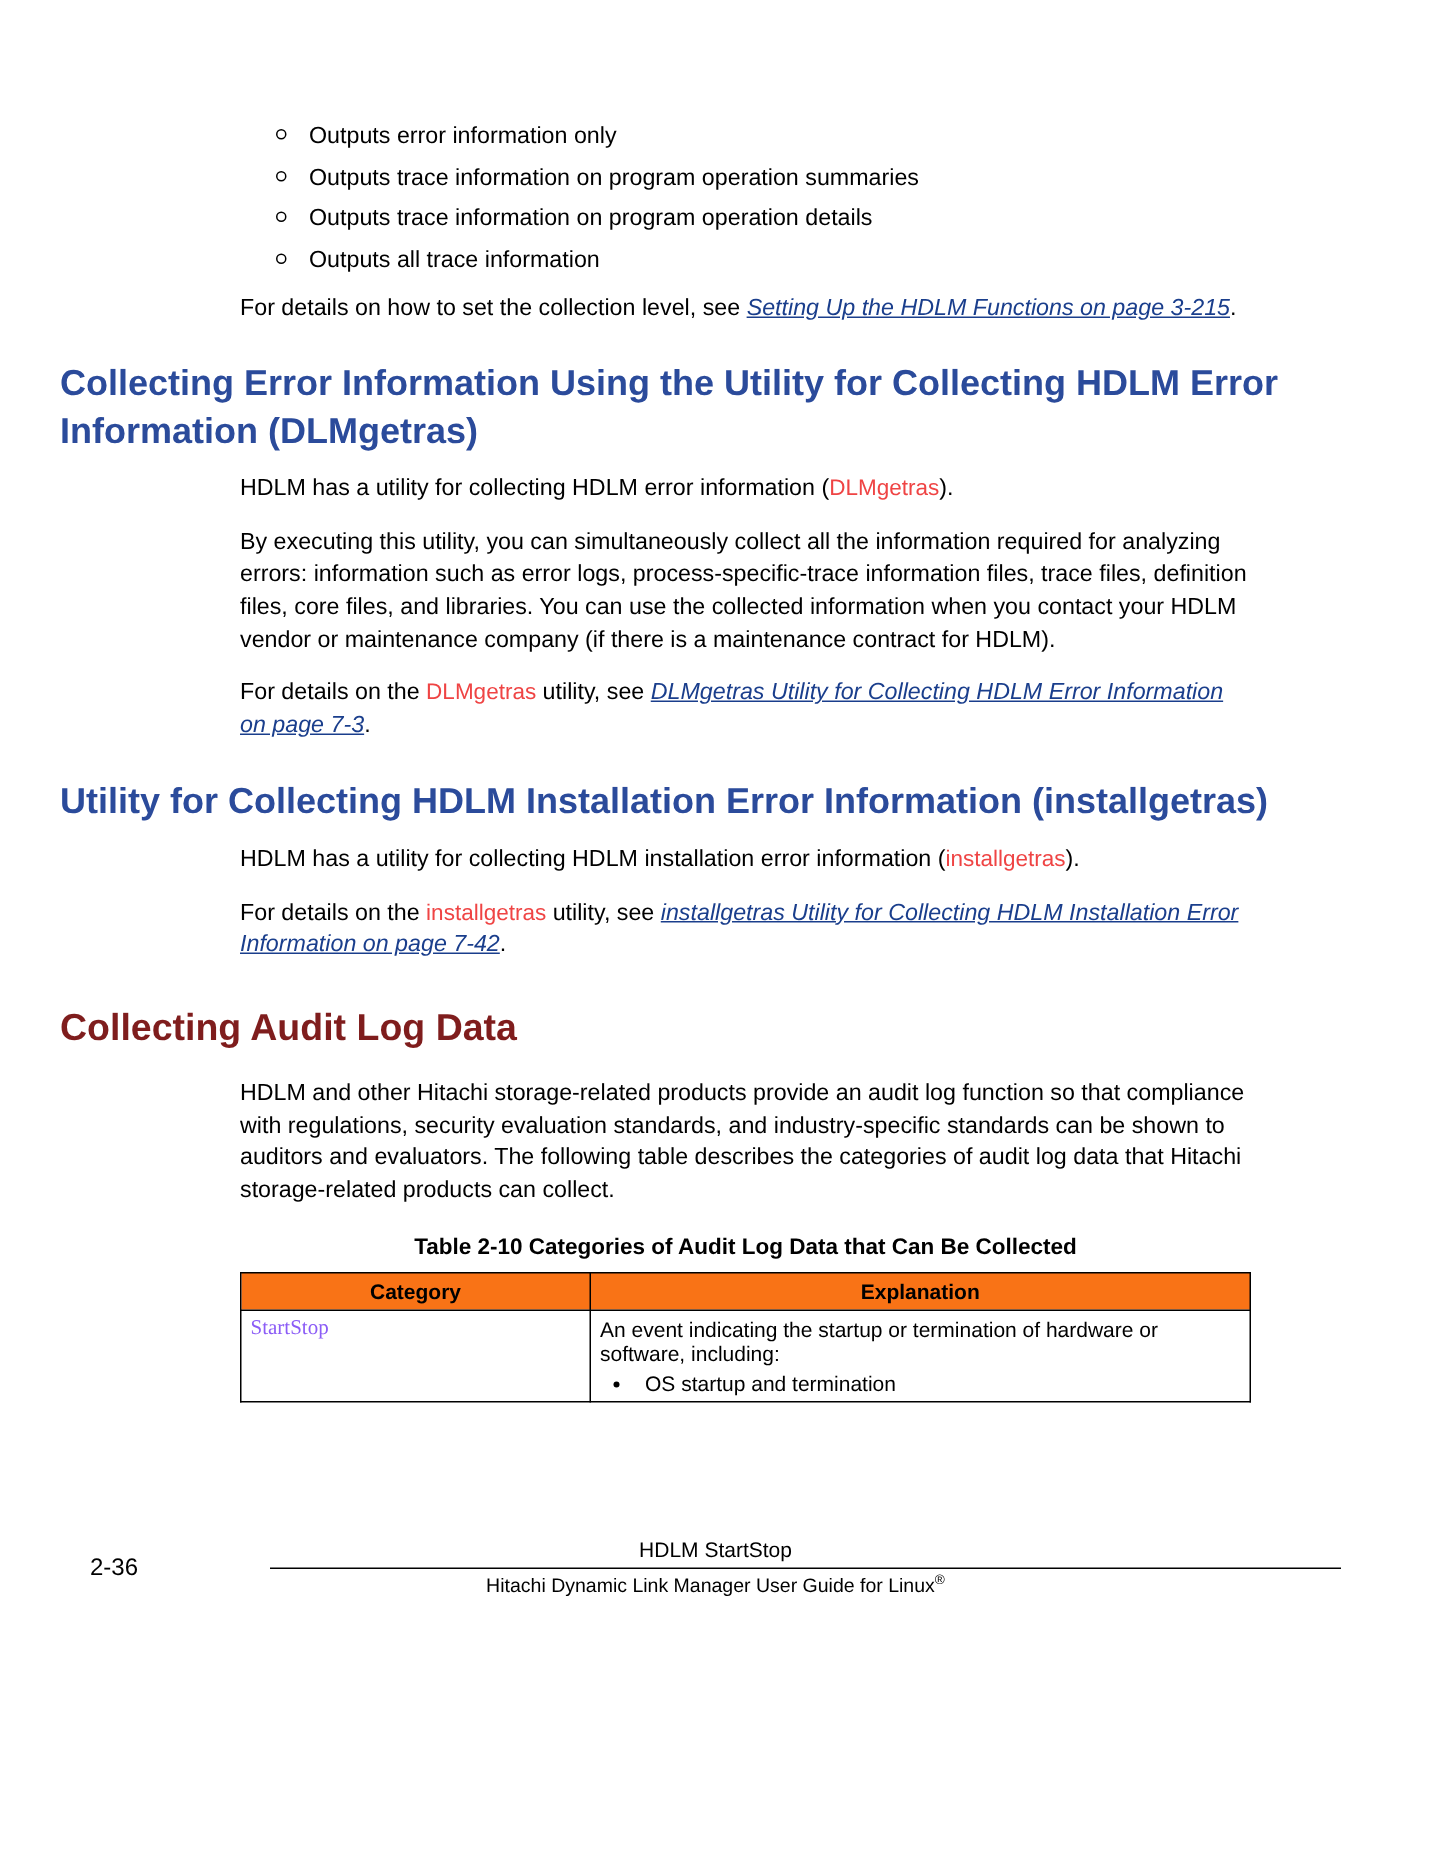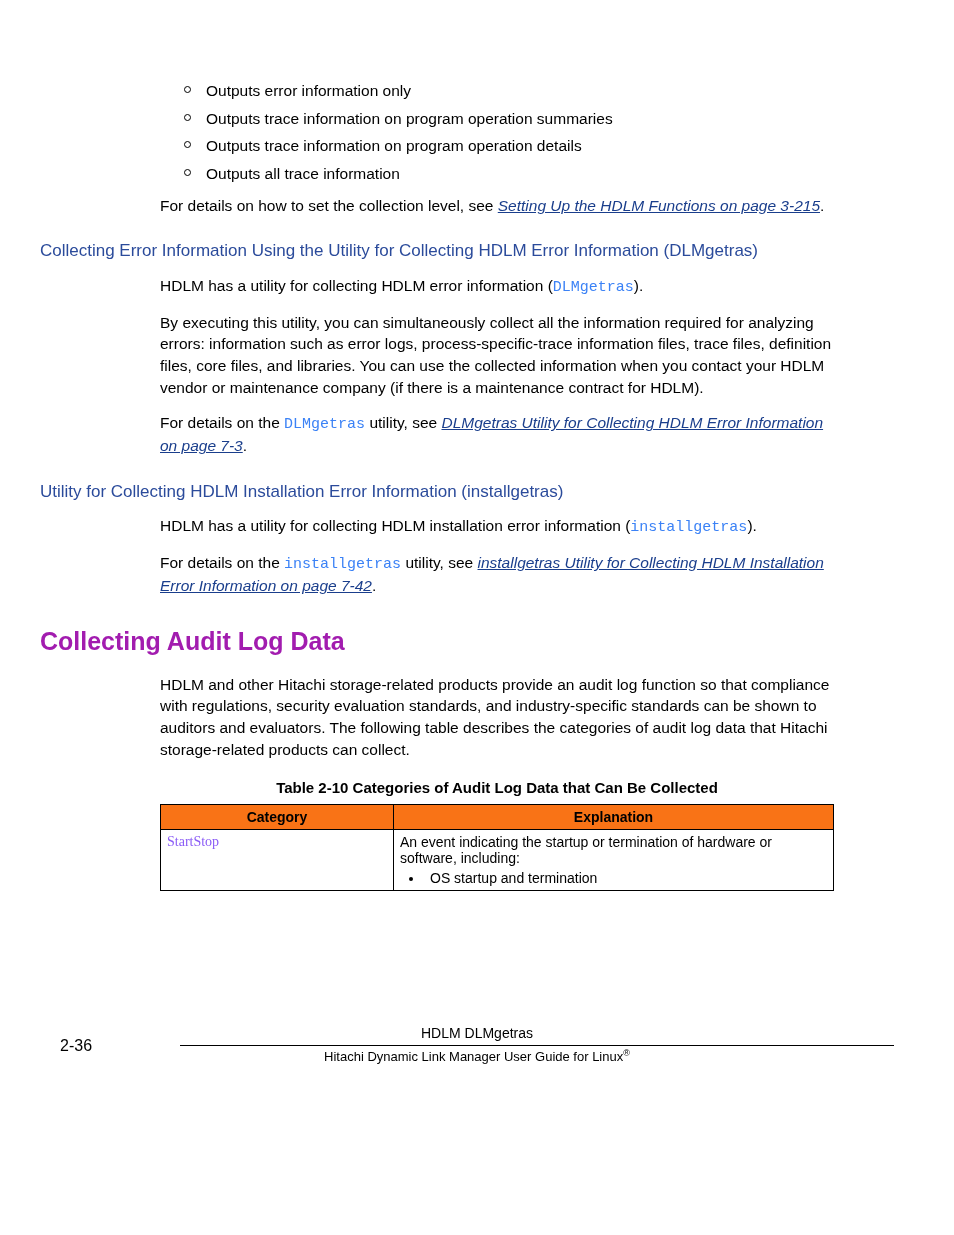--- a/index.html
+++ b/index.html
@@ -46,33 +46,33 @@
     font-size: 15.5px;
     line-height: 1.4;
     margin: 10px 0 14px 0;
   }
   a.xref {
     color: #1a3e8c;
     text-decoration: underline;
     font-style: italic;
   }
   span.mono {
-    font-family: Liberation Mono, monospace;
-    color: #3b82f6;
+    font-family: Liberation Sans, sans-serif;
+    color: #ef4444;
     font-size: 15px;
   }
   h2.section {
     color: #2b4b9b;
-    font-weight: normal;
-    font-size: 17px;
+    font-weight: bold;
+    font-size: 24px;
     margin: 24px 0 12px 0;
     line-height: 1.3;
   }
   h1.chapter {
-    color: #a21caf;
+    color: #7f1d1d;
     font-weight: bold;
     font-size: 25px;
     margin: 30px 0 18px 0;
   }
   .table-caption {
     text-align: center;
     font-weight: bold;
     font-size: 15px;
     margin: 18px 0 8px 0;
   }
@@ -192,20 +192,20 @@
               <li>OS startup and termination</li>
             </ul>
           </td>
         </tr>
       </tbody>
     </table>
   </div>
 
   <div class="footer">
     <span class="pnum">2-36</span>
-    <div class="line1">HDLM DLMgetras</div>
+    <div class="line1">HDLM StartStop</div>
     <div class="rule"></div>
     <div class="line2">
       <span>Hitachi Dynamic Link Manager User Guide for Linux</span><sup>®</sup>
     </div>
   </div>
 
 </div>
 
 </body></html>

